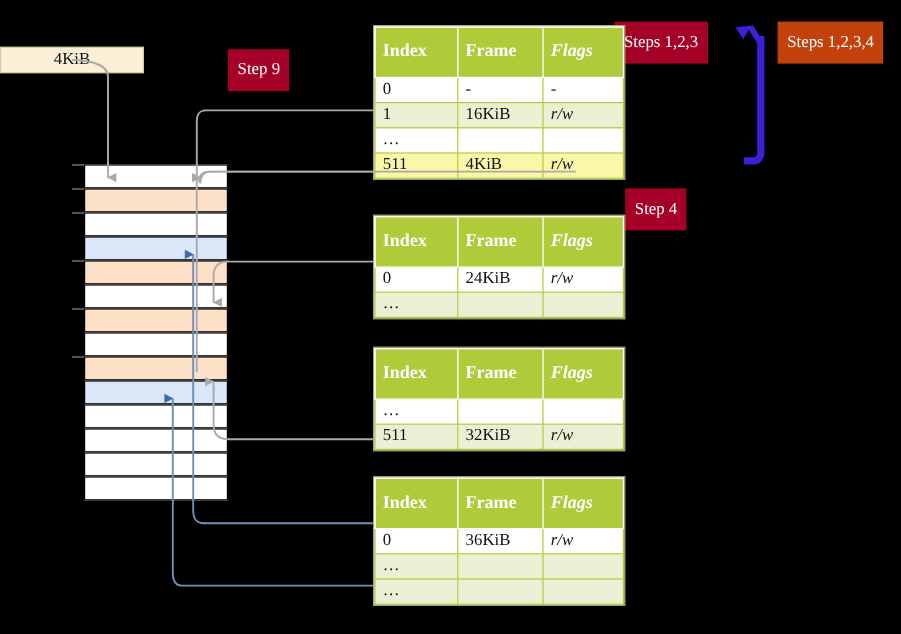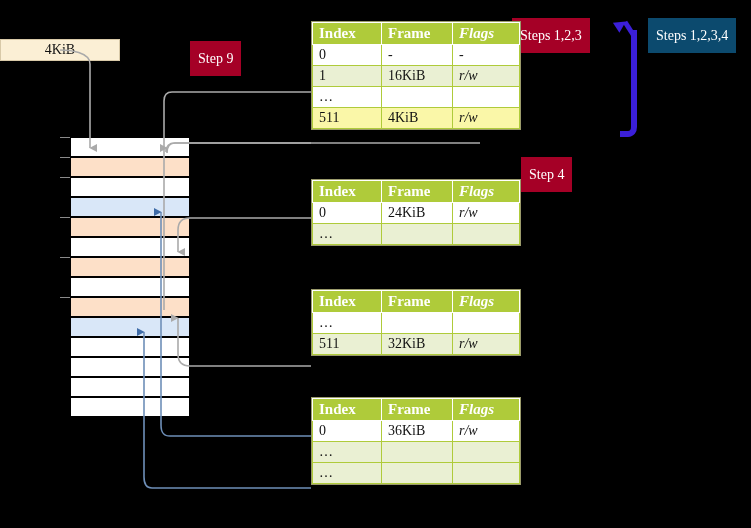--- a/index.html
+++ b/index.html
@@ -53,21 +53,21 @@
     box-sizing: border-box;
     display: flex;
     align-items: center;
     justify-content: center;
     padding: 0 8px;
     font-size: 14px;
     color: #ffffff;
     white-space: nowrap;
   }
   .badge-red { background: #A50026; }
-  .badge-blue { background: #0c4a6e; }
+  .badge-blue { background: #c2410c; }
 
   #badge-step0 { left: 190px; top: 41px; }
   #badge-step4 { left: 521px; top: 157px; }
   #badge-steps123 { left: 512px; top: 18px; }
   #badge-steps1234 { left: 648px; top: 18px; }
 
   
   #memory-column {
     position: absolute;
     left: 70px;
@@ -107,21 +107,21 @@
   }
   .ptable table {
     border-collapse: collapse;
     font-size: 14px;
   }
   .ptable th {
     background: #AFCB3A;
     color: #FFFFFF;
     font-weight: bold;
     text-align: left;
-    padding: 2px 6px;
+    padding: 12px 6px;
     border: 1px solid #FFFFFF;
     font-size: 15px;
   }
   .ptable td {
     padding: 2px 6px;
     border: 1px solid #AFCB3A;
     color: #111111;
     height: 18px;
     box-sizing: border-box;
   }

